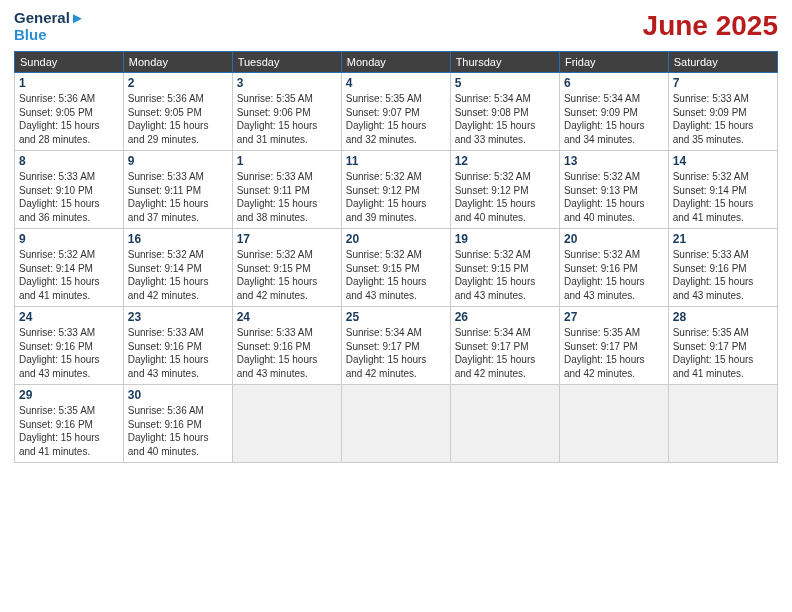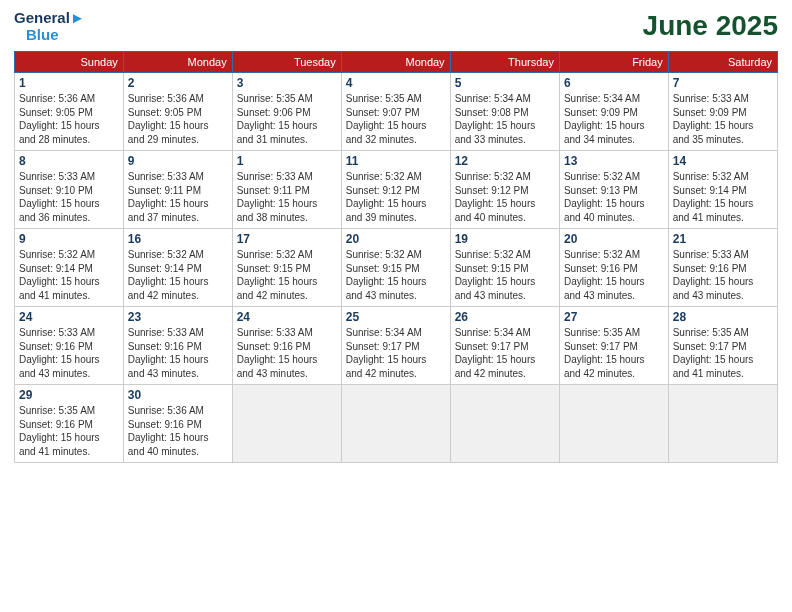--- a/index.html
+++ b/index.html
@@ -34,35 +34,35 @@
     }
     .logo-text span {
       color: #2b8fd4;
     }
     .title-block {
       text-align: right;
     }
     .month-title {
       font-size: 28px;
       font-weight: bold;
-      color: #14532d;
+      color: #b91c1c;
     }
     .location {
       font-size: 13px;
       color: #333;
     }
     .calendar {
       width: 100%;
       border-collapse: collapse;
       font-size: 9.5px;
     }
     .calendar th {
-      background: #b91c1c;
+      background: #404040;
       color: #fff;
-      text-align: right;
+      text-align: left;
       padding: 4px 5px;
       font-size: 11px;
       font-weight: normal;
       border: 1px solid #2b6cb0;
     }
     .calendar td {
       border: 1px solid #ccc;
       vertical-align: top;
       padding: 3px 4px;
       width: 113px;
@@ -88,21 +88,21 @@
 </head>
 <body>
 
 <div class="page">
   <div class="header">
     <div class="logo">
       <div>
         <div style="display:flex;align-items:center;">
           <span class="logo-text">General<span>►</span></span>
         </div>
-        <div class="logo-text" style="color:#2b8fd4;font-size:15px;font-weight:bold;margin-left:12px;">Blue</div>
+        <div class="logo-text" style="color:#2b8fd4;font-size:15px;font-weight:bold;">Blue</div>
       </div>
     </div>
     <div class="title-block">
       <div class="month-title">June 2025</div>
     </div>
   </div>
 
   <table class="calendar">
     <thead>
       <tr>

